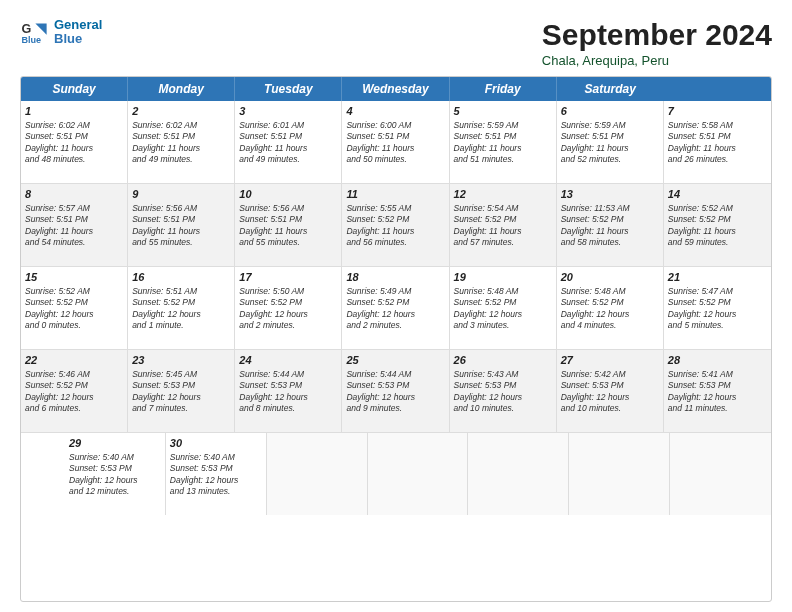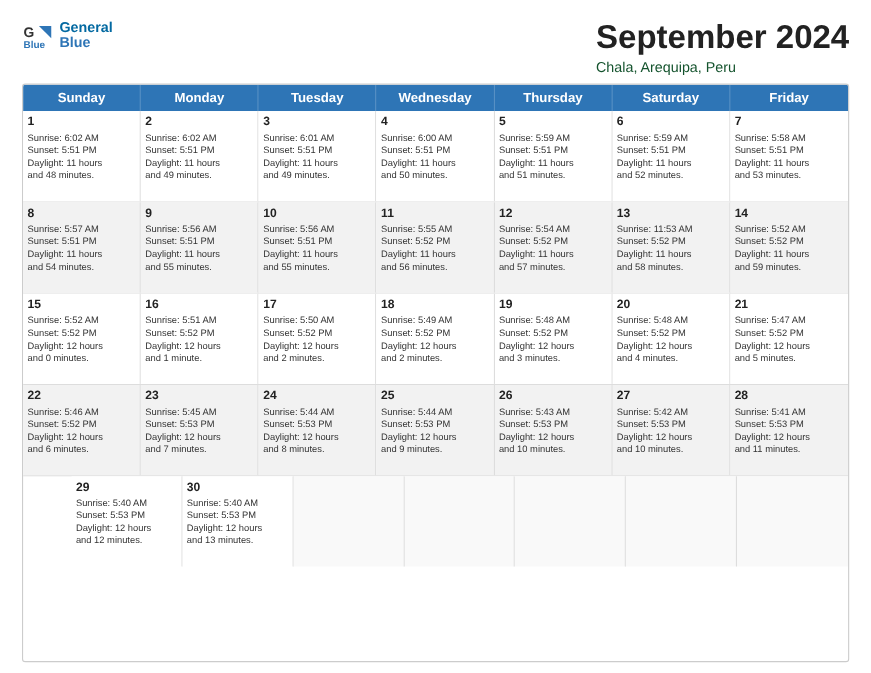--- a/index.html
+++ b/index.html
@@ -54,20 +54,21 @@
     .location {
       font-size: 13px;
       color: #14532d;
       margin-top: 2px;
     }
     .calendar {
       flex: 1;
       border: 1px solid #ccc;
       border-radius: 3px;
       overflow: hidden;
+      font-style: italic;
     }
     .cal-header {
       display: grid;
       grid-template-columns: repeat(7, 1fr);
       background: #2e75b6;
     }
     .cal-header-cell {
       color: #fff;
       font-size: 12px;
       font-weight: bold;
@@ -137,23 +138,22 @@
       <div class="location">Chala, Arequipa, Peru</div>
     </div>
   </div>
 
   <div class="calendar">
     <div class="cal-header">
       <div class="cal-header-cell">Sunday</div>
       <div class="cal-header-cell">Monday</div>
       <div class="cal-header-cell">Tuesday</div>
       <div class="cal-header-cell">Wednesday</div>
-      <div class="cal-header-cell">Thursday</div>
+      <div class="cal-header-cell">Friday</div>
       <div class="cal-header-cell">Saturday</div>
-      <div class="cal-header-cell">Friday</div>
     </div>
     <div class="cal-body" id="cal-body">
     <div class="cal-row">
           <div class="cal-cell">
             <span class="day-num">1</span>
             <div>Sunrise: 6:02 AM</div>
             <div>Sunset: 5:51 PM</div>
             <div>Daylight: 11 hours</div>
             <div>and 48 minutes.</div>
           </div>
@@ -190,21 +190,21 @@
             <div>Sunrise: 5:59 AM</div>
             <div>Sunset: 5:51 PM</div>
             <div>Daylight: 11 hours</div>
             <div>and 52 minutes.</div>
           </div>
           <div class="cal-cell">
             <span class="day-num">7</span>
             <div>Sunrise: 5:58 AM</div>
             <div>Sunset: 5:51 PM</div>
             <div>Daylight: 11 hours</div>
-            <div>and 53 minutes.</div>
+            <div>and 26 minutes.</div>
           </div>
         </div>
         <div class="cal-row">
           <div class="cal-cell">
             <span class="day-num">8</span>
             <div>Sunrise: 5:57 AM</div>
             <div>Sunset: 5:51 PM</div>
             <div>Daylight: 11 hours</div>
             <div>and 54 minutes.</div>
           </div>

